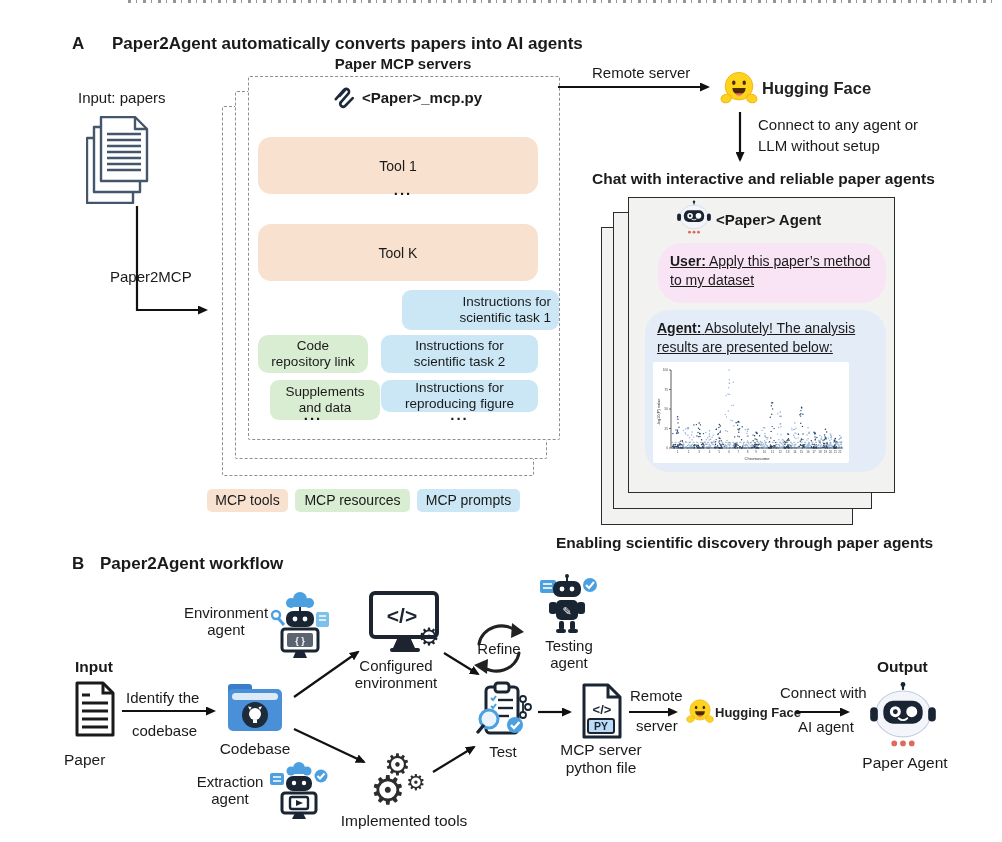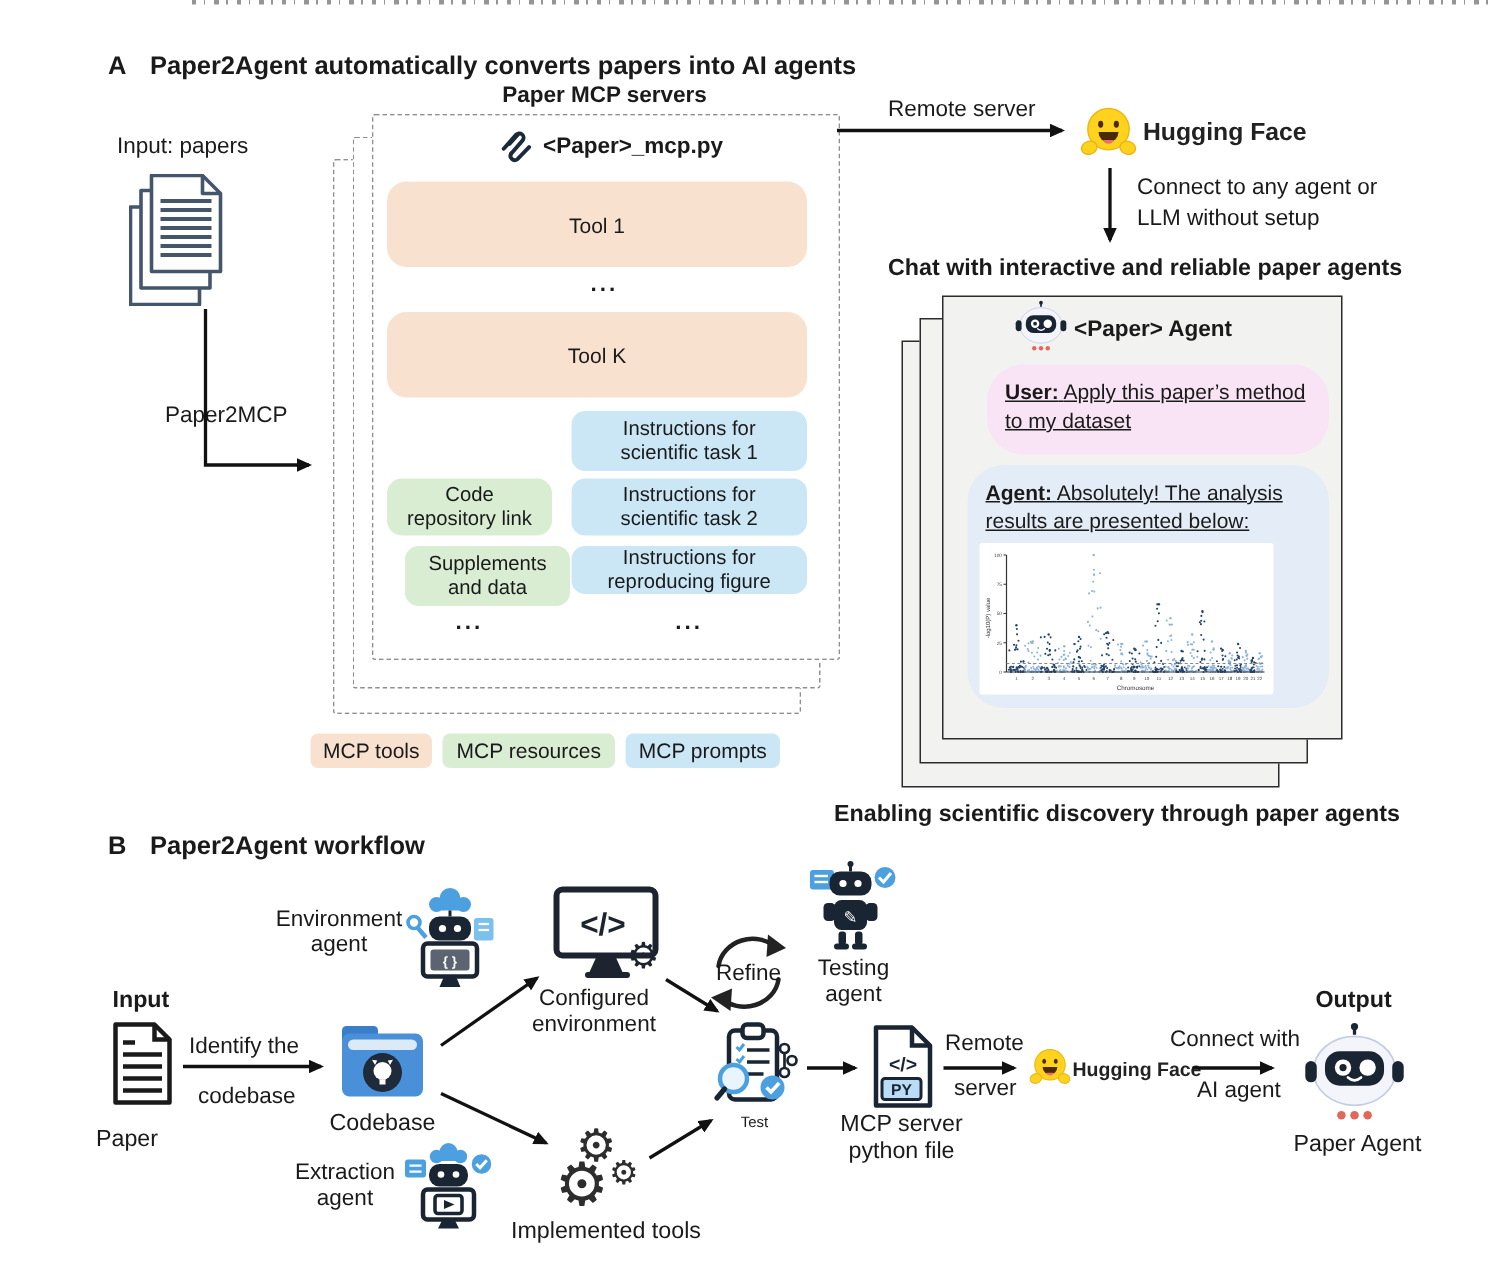--- a/index.html
+++ b/index.html
@@ -7,21 +7,21 @@
         font-family:"Liberation Sans","DejaVu Sans",sans-serif;color:#1a1a1a;}
   .abs{position:absolute;}
   .h{font-weight:bold;font-size:17px;}
   .h2{font-weight:bold;font-size:15.5px;}
   .t15{font-size:15px;}
   .ctr{text-align:center;white-space:pre-line;line-height:17px;font-size:15px;}
   .pre{white-space:pre-line;}
   .dashbox{border:1.5px dashed #8f8f8f;background:#fff;border-radius:2px;}
   .card{background:#f2f2f0;border:1.6px solid #2c2c2c;}
   .roundbox{border-radius:13px;display:flex;align-items:center;justify-content:center;
-            text-align:center;font-size:14px;line-height:16px;padding:2px 8px;box-sizing:border-box;}
+            text-align:center;font-size:14px;line-height:16px;padding:2px 8px;box-sizing:border-box;margin-top:16px;}
   .tool{background:#f9e1d0;}
   .res{background:#d9edd3;border-radius:9px;font-size:13.5px;}
   .prm{background:#cbe7f6;border-radius:9px;font-size:13.5px;}
   .pill{border-radius:5px;text-align:center;font-size:14px;line-height:23px;height:23px;}
   .dots{font-weight:bold;letter-spacing:2px;font-size:15px;text-align:center;}
   .bubble{border-radius:24px;padding:9px 12px;box-sizing:border-box;font-size:14px;line-height:19px;text-decoration:underline;}
   .user-bub{background:#f9e4f5;}
   .agent-bub{background:#e4edf7;}
   .chartbox{background:#ffffff;border-radius:2px;}
   .overlay{position:absolute;left:0;top:0;pointer-events:none;z-index:40;}
@@ -60,21 +60,21 @@
         <ellipse cx="25.5" cy="13.5" rx="1.8" ry="2.4" fill="#4a2b00"></ellipse>
         <path d="M13,19 a7,7 0 0 0 14,0 z" fill="#4a2b00"></path>
         <path d="M16.5,24.6 a3.5,2.6 0 0 0 7,0 z" fill="#ee6d6d"></path>
         <ellipse cx="6.5" cy="30" rx="5.5" ry="4.5" fill="#ffd21e" stroke="#eeb612" transform="rotate(-18 6.5 30)"></ellipse>
         <ellipse cx="33.5" cy="30" rx="5.5" ry="4.5" fill="#ffd21e" stroke="#eeb612" transform="rotate(18 33.5 30)"></ellipse>
       </symbol>
     </defs>
   </svg>
 
   <div class="abs h" style="left:72px;top:34px;">A</div>
-  <div class="abs h" style="left:100px;top:34px;">Paper2Agent automatically converts papers into AI agents</div>
+  <div class="abs h" style="left:112px;top:34px;">Paper2Agent automatically converts papers into AI agents</div>
 
   <div class="abs t15" style="left:78px;top:89px;">Input: papers</div>
 
   <svg class="abs" style="left:86px;top:116px;" width="66" height="88" viewBox="0 0 66 88">
     <g fill="#fff" stroke="#44566b" stroke-width="2.4" stroke-linejoin="round">
       <path d="M1,22 H35 L47,34 V87 H1 Z"></path>
       <path d="M8,11 H42 L54,23 V76 H8 Z"></path>
       <path d="M15,1 H49 L61,13 V65 H15 Z"></path>
       <path d="M49,1 V13 H61" fill="none"></path>
     </g>
@@ -107,21 +107,21 @@
   <div class="abs" style="left:362px;top:89px;font-weight:bold;font-size:15px;">&lt;Paper&gt;_mcp.py</div>
 
   <div class="abs roundbox tool" style="left:258px;top:121px;width:280px;height:57px;">
     <span>Tool 1</span>
   </div>
   <div class="abs dots" style="left:248px;top:181px;width:310px;">...</div>
   <div class="abs roundbox tool" style="left:258px;top:208px;width:280px;height:57px;">
     <span>Tool K</span>
   </div>
 
-  <div class="abs roundbox prm" style="left:381px;top:274px;width:157px;height:40px;">
+  <div class="abs roundbox prm" style="left:402px;top:274px;width:157px;height:40px;text-align:right;">
     <span>Instructions for scientific task 1</span>
   </div>
   <div class="abs roundbox res" style="left:258px;top:319px;width:110px;height:38px;border-radius:10px;">
     <span>Code repository link</span>
   </div>
   <div class="abs roundbox prm" style="left:381px;top:319px;width:157px;height:38px;">
     <span>Instructions for scientific task 2</span>
   </div>
   <div class="abs roundbox res" style="left:270px;top:364px;width:110px;height:40px;">
     <span>Supplements and data</span>
@@ -1160,21 +1160,21 @@
     <line x1="22" y1="35" x2="33" y2="35" stroke="#1a2533" stroke-width="2.4"></line>
     <line x1="47" y1="18" x2="47" y2="34" stroke="#1a2533" stroke-width="1.8"></line>
     <circle cx="47" cy="18" r="3" fill="#fff" stroke="#1a2533" stroke-width="1.8"></circle>
     <circle cx="52" cy="26" r="3" fill="#fff" stroke="#1a2533" stroke-width="1.8"></circle>
     <circle cx="47" cy="34" r="3" fill="#fff" stroke="#1a2533" stroke-width="1.8"></circle>
     <circle cx="13" cy="38" r="9" fill="#eaf4fd" stroke="#4da0e0" stroke-width="3"></circle>
     <line x1="7" y1="45" x2="2" y2="51" stroke="#1a2533" stroke-width="3.4" stroke-linecap="round"></line>
     <circle cx="39" cy="44" r="8" fill="#4da0e0"></circle>
     <path d="M35,44 l3,3 l5.5,-6" stroke="#fff" stroke-width="2.4" fill="none"></path>
   </svg>
-  <div class="abs" style="left:478px;top:743px;width:50px;text-align:center;font-size:10px;">Test</div>
+  <div class="abs" style="left:478px;top:743px;width:50px;text-align:center;font-size:15px;">Test</div>
 
   <svg class="abs" style="left:578px;top:683px;" width="46" height="56" viewBox="0 0 46 56">
     <path d="M6,2 H30 L42,14 V54 H6 Z" fill="#fff" stroke="#1a2533" stroke-width="3" stroke-linejoin="round"></path>
     <path d="M30,2 V14 H42" fill="none" stroke="#1a2533" stroke-width="3"></path>
     <text x="24" y="31" font-size="13" font-weight="bold" fill="#1a2533" text-anchor="middle" font-family="'DejaVu Sans Mono',monospace">&lt;/&gt;</text>
     <rect x="10" y="36" width="26" height="14" rx="2" fill="#badcf7" stroke="#1a2533" stroke-width="2"></rect>
     <text x="23" y="47" font-size="10.5" font-weight="bold" fill="#1a2533" text-anchor="middle">PY</text>
   </svg>
   <div class="abs" style="left:552px;top:741px;width:98px;text-align:center;font-size:15.5px;line-height:18px;white-space:pre-line;">MCP server
 python file</div>

